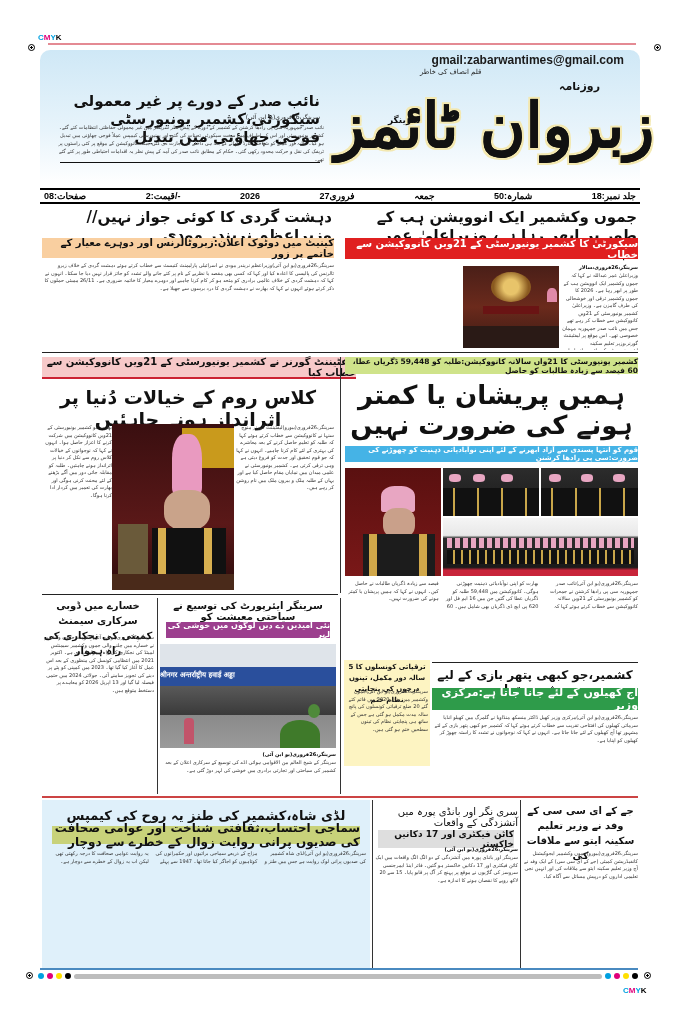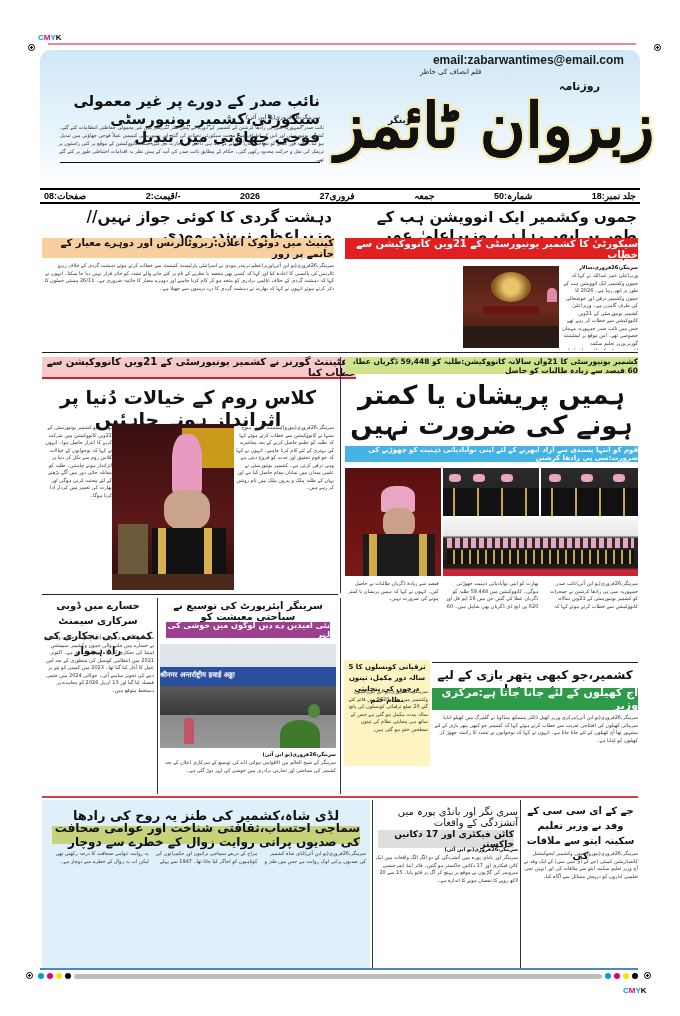--- a/index.html
+++ b/index.html
@@ -35,21 +35,21 @@
 </style>
 </head>
 <body>
 
 <div class="abs cmyk-top"><span class="c">C</span><span class="m">M</span><span class="c">Y</span><span class="k">K</span></div>
 <div class="abs reg-mark" style="left:28px;top:44px;"></div>
 <div class="abs reg-mark" style="left:654px;top:44px;"></div>
 <div class="abs top-rule"></div>
 
 <div class="abs masthead"></div>
-<div class="abs email">email:zabarwantimes@email.com</div>
+<div class="abs email">gmail:zabarwantimes@gmail.com</div>
 <div class="abs tagline rtl">قلم انصاف کی خاطر</div>
 <div class="abs roznama rtl">روزنامہ</div>
 <div class="abs logo rtl">زبروان ٹائمز</div>
 <div class="abs logo-sub rtl">سرینگر</div>
 <div class="abs mh-headline rtl">نائب صدر کے دورے پر غیر معمولی سیکورٹی،کشمیر یونیورسٹی فوجی چھاؤنی میں تبدیل</div>
 <div class="abs mh-dateline rtl">سرینگر،26فروری(یو این آئی)</div>
 <div class="abs mh-body rtl">نائب صدر جمہوریہ سی پی رادھا کرشنن کے کشمیر کے دورے کے پیش نظر سرینگر میں غیر معمولی حفاظتی انتظامات کئے گئے۔ کشمیر یونیورسٹی اور اس کے اطراف میں سخت سیکورٹی تعینات کی گئی اور یونیورسٹی کیمپس عملاً فوجی چھاؤنی میں تبدیل ہو گیا۔ طلبہ اور عملے کو شناختی کارڈ دکھانے کے بعد ہی داخلے کی اجازت دی گئی جبکہ کانووکیشن کے موقع پر کئی راستوں پر ٹریفک کی نقل و حرکت محدود رکھی گئی۔ حکام کے مطابق نائب صدر کی آمد کے پیش نظر یہ اقدامات احتیاطی طور پر کئے گئے تھے۔</div>
 
 <div class="abs info-bar">
   <span>صفحات:08</span>
@@ -149,21 +149,21 @@
 
 <div class="abs hrule" style="left:432px;top:662px;width:206px;height:1px;"></div>
 
 <div class="abs rtl" style="left:432px;top:668px;width:206px;font-size:12px;font-weight:bold;color:#111;text-align:center;">کشمیر،جو کبھی پتھر بازی کے لیے مشہور تھا</div>
 <div class="abs band rtl" style="left:432px;top:688px;width:206px;height:22px;background:#2e9b4a;font-size:11px;color:#fff;">آج کھیلوں کے لئے جانا جاتا ہے:مرکزی وزیر</div>
 <div class="abs col-body rtl" style="left:432px;top:714px;width:206px;height:52px;">سرینگر،26فروری(یو این آئی)مرکزی وزیر کھیل ڈاکٹر منسکھ منڈاویا نے گلمرگ میں کھیلو انڈیا سرمائی کھیلوں کی افتتاحی تقریب سے خطاب کرتے ہوئے کہا کہ کشمیر جو کبھی پتھر بازی کے لئے مشہور تھا آج کھیلوں کے لئے جانا جاتا ہے۔ انہوں نے کہا کہ نوجوانوں نے تشدد کا راستہ چھوڑ کر کھیلوں کو اپنایا ہے۔</div>
 
 <div class="abs hrule" style="left:42px;top:796px;width:596px;height:2px;background:#c44;"></div>
 
 <div class="abs" style="left:42px;top:800px;width:328px;height:168px;background:#dff0fa;"></div>
-<div class="abs rtl" style="left:44px;top:808px;width:324px;font-size:13px;font-weight:bold;color:#111;text-align:center;">لڈی شاہ،کشمیر کی طنز یہ روح کی رادھا</div>
+<div class="abs rtl" style="left:44px;top:808px;width:324px;font-size:13px;font-weight:bold;color:#111;text-align:center;">لڈی شاہ،کشمیر کی طنز یہ روح کی کیمپس</div>
 <div class="abs band rtl" style="left:52px;top:826px;width:308px;height:18px;background:#c8d27a;font-size:12px;color:#111;">سماجی احتساب،ثقافتی شناخت اور عوامی صحافت کی صدیوں پرانی روایت زوال کے خطرے سے دوچار</div>
 <div class="abs col-body rtl" style="left:46px;top:850px;width:320px;height:114px;column-count:3;column-gap:6px;">سرینگر،26فروری(یو این آئی)لڈی شاہ کشمیر کی صدیوں پرانی لوک روایت ہے جس میں طنز و مزاح کے ذریعے سماجی برائیوں اور حکمرانوں کی کوتاہیوں کو اجاگر کیا جاتا تھا۔ 1947 سے پہلے یہ روایت عوامی صحافت کا درجہ رکھتی تھی لیکن اب یہ زوال کے خطرے سے دوچار ہے۔</div>
 
 <div class="abs vrule" style="left:372px;top:800px;height:168px;"></div>
 
 <div class="abs rtl" style="left:374px;top:806px;width:144px;font-size:10px;font-weight:normal;color:#111;text-align:right;">سری نگر اور بانڈی پورہ میں آتشزدگی کے واقعات</div>
 <div class="abs band rtl" style="left:378px;top:824px;width:136px;height:18px;background:#dedede;font-size:9px;color:#111;margin-top:6px;">کاٹن فیکٹری اور 17 دکانیں خاکستر</div>
 <div class="abs rtl" style="left:374px;top:846px;width:144px;font-size:5px;font-weight:bold;">سرینگر،26فروری(یو این آئی)</div>
 <div class="abs col-body rtl" style="left:374px;top:854px;width:144px;height:110px;">سرینگر اور بانڈی پورہ میں آتشزدگی کے دو الگ الگ واقعات میں ایک کاٹن فیکٹری اور 17 دکانیں خاکستر ہو گئیں۔ فائر اینڈ ایمرجنسی سروسز کی گاڑیوں نے موقع پر پہنچ کر آگ پر قابو پایا۔ 15 سے 20 لاکھ روپے کا نقصان ہونے کا اندازہ ہے۔</div>
 

